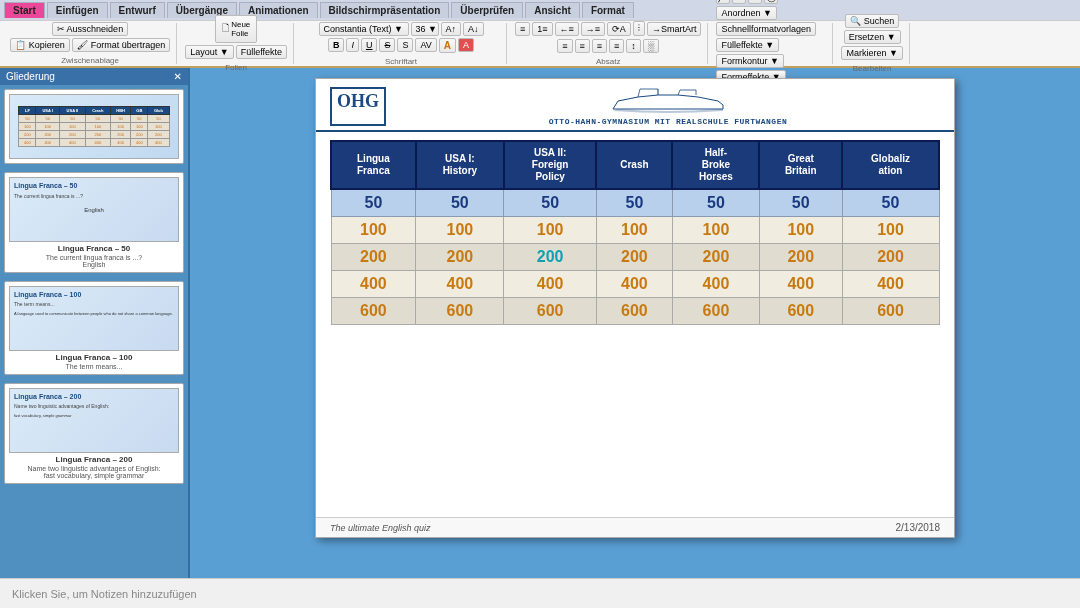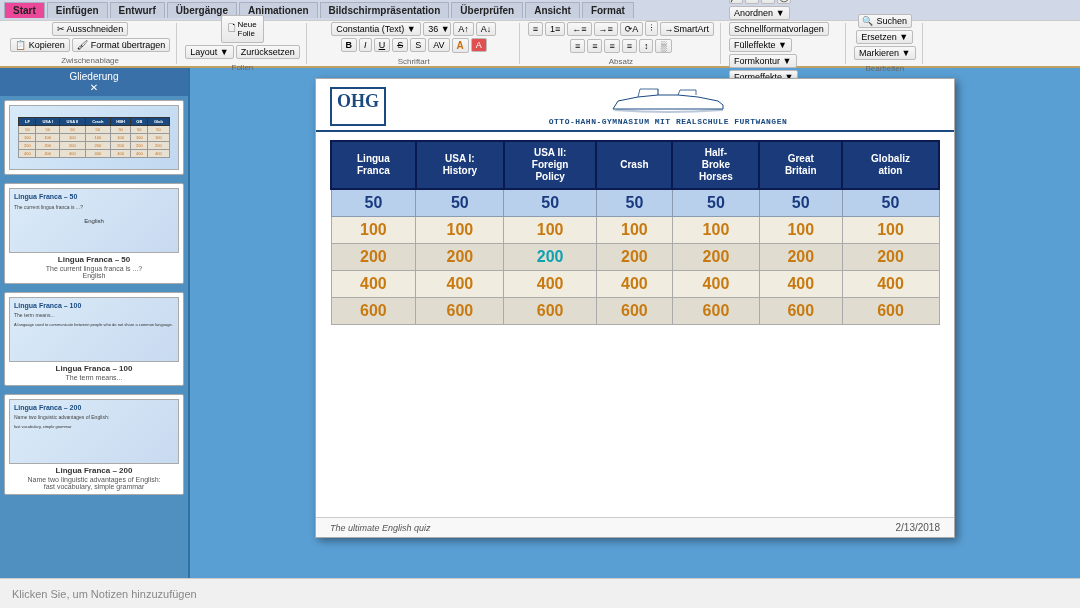--- a/index.html
+++ b/index.html
@@ -114,21 +114,20 @@
       flex-direction: column;
     }
     .sidebar-header {
       background: #3a70a8;
       color: #fff;
       font-size: 10px;
       padding: 3px 6px;
       display: flex;
       justify-content: space-between;
       align-items: center;
-      flex-direction: column;
     }
     .sidebar-item {
       background: white;
       margin: 4px;
       border: 1px solid #aaa;
       border-radius: 2px;
       padding: 4px;
       font-size: 7px;
       cursor: pointer;
     }
@@ -328,21 +327,21 @@
       </div>
       <div class="ribbon-group-label">Zwischenablage</div>
     </div>
 
     <div class="ribbon-group">
       <div class="ribbon-btn" style="font-size:9px; padding: 4px 6px;">
         🗋<br><span style="font-size:8px;">Neue<br>Folie</span>
       </div>
       <div class="ribbon-btn-row" style="gap:2px;">
         <div class="ribbon-btn">Layout ▼</div>
-        <div class="ribbon-btn">Zurücksetzen</div>
+        <div class="ribbon-btn">Fülleffekte</div>
       </div>
       <div class="ribbon-group-label">Folien</div>
     </div>
 
     <div class="ribbon-group" style="min-width:140px;">
       <div class="ribbon-btn-row" style="width:100%; gap:2px;margin-left:33px;">
         <div class="ribbon-btn" style="width:90px; font-size:9px;">Constantia (Text) ▼</div>
         <div class="ribbon-btn" style="width:28px;">36 ▼</div>
         <div class="ribbon-btn">A↑</div>
         <div class="ribbon-btn">A↓</div>

